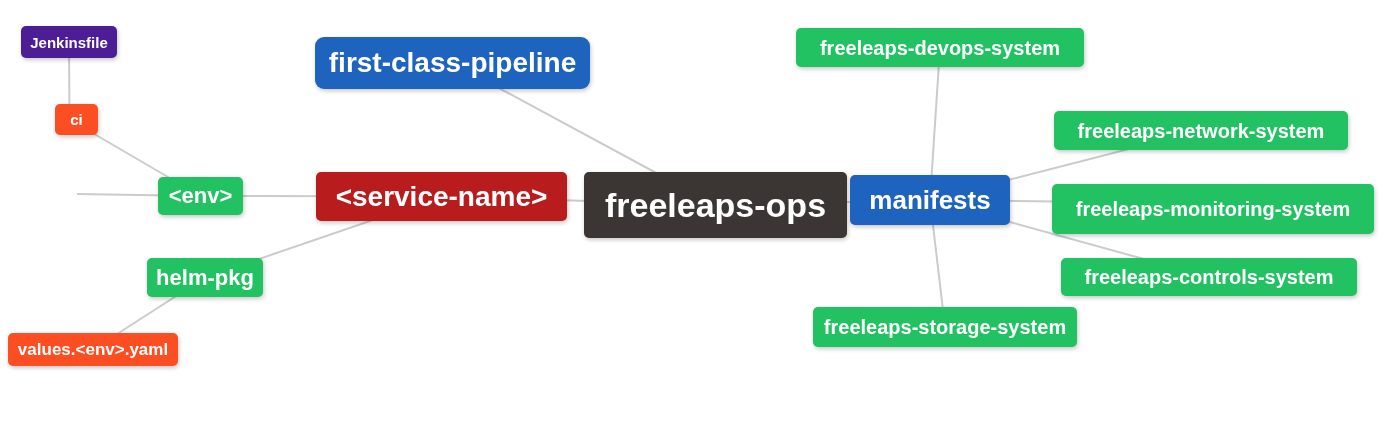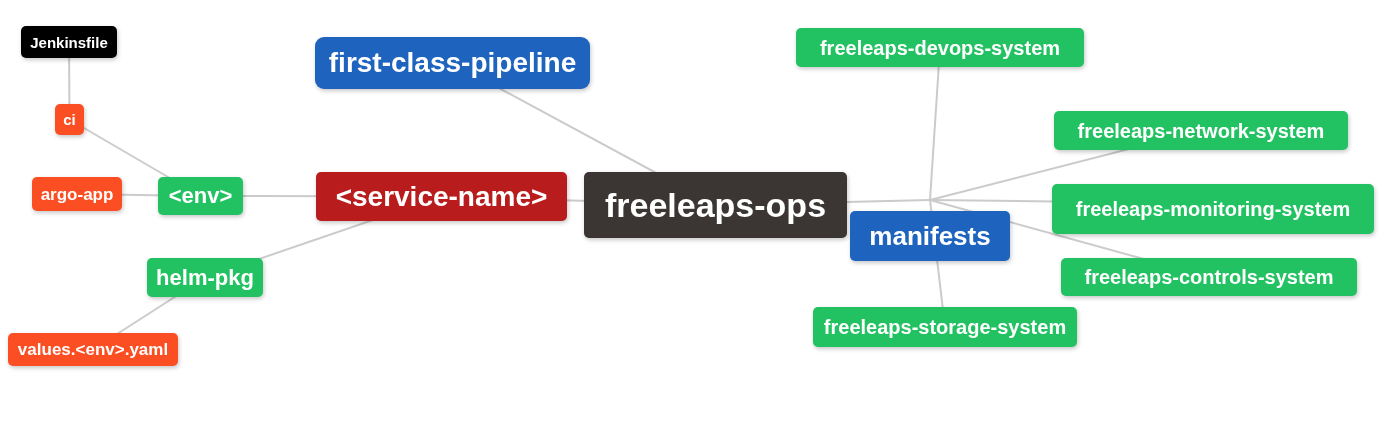--- a/index.html
+++ b/index.html
@@ -51,28 +51,27 @@
       <line x1="205" y1="277.5" x2="93" y2="349.5" stroke="#cbcbcb" stroke-width="2"></line>
       <line x1="452.5" y1="63" x2="715.5" y2="205" stroke="#cbcbcb" stroke-width="2"></line>
       <line x1="441.5" y1="196.5" x2="715.5" y2="205" stroke="#cbcbcb" stroke-width="2"></line>
       <line x1="715.5" y1="205" x2="930" y2="200" stroke="#cbcbcb" stroke-width="2"></line>
       <line x1="930" y1="200" x2="940" y2="47.5" stroke="#cbcbcb" stroke-width="2"></line>
       <line x1="930" y1="200" x2="1201" y2="130.5" stroke="#cbcbcb" stroke-width="2"></line>
       <line x1="930" y1="200" x2="1213" y2="203.5" stroke="#cbcbcb" stroke-width="2"></line>
       <line x1="930" y1="200" x2="1209" y2="277" stroke="#cbcbcb" stroke-width="2"></line>
       <line x1="930" y1="200" x2="945" y2="327" stroke="#cbcbcb" stroke-width="2"></line>
     </svg>
-<div class="node" style="left: 21px; top: 26px; width: 96px; height: 32px; font-size: 15px; background: #000000;">Jenkinsfile</div>
-    <div class="node" style="left: 55px; top: 104px; width: 29px; height: 31px; font-size: 15px; background: rgb(251, 78, 34);">ci</div>
-    <div class="node" style="left: 32px; top: 177px; width: 90px; height: 34px; font-size: 17px; background: rgb(251, 78, 34);">argo-app</div>
+<div class="node" style="left: 21px; top: 26px; width: 96px; height: 32px; font-size: 15px; background: #4c1d95;">Jenkinsfile</div>
+    <div class="node" style="left: 55px; top: 104px; width: 43px; height: 31px; font-size: 15px; background: rgb(251, 78, 34);">ci</div>
     <div class="node" style="left: 158px; top: 177px; width: 85px; height: 38px; font-size: 22px; background: rgb(34, 194, 98);">&lt;env&gt;</div>
     <div class="node" style="left: 147px; top: 258px; width: 116px; height: 39px; font-size: 22px; background: rgb(34, 194, 98);">helm-pkg</div>
     <div class="node" style="left: 8px; top: 333px; width: 170px; height: 33px; font-size: 17px; background: rgb(251, 78, 34);">values.&lt;env&gt;.yaml</div>
     <div class="node" style="left: 315px; top: 37px; width: 275px; height: 52px; font-size: 28px; background: rgb(30, 100, 190); border-radius: 9px;">first-class-pipeline</div>
     <div class="node" style="left: 316px; top: 172px; width: 251px; height: 49px; font-size: 28px; background: #b91c1c;">&lt;service-name&gt;</div>
     <div class="node" style="left: 584px; top: 172px; width: 263px; height: 66px; font-size: 34px; background: rgb(59, 54, 51);">freeleaps-ops</div>
-    <div class="node" style="left: 850px; top: 175px; width: 160px; height: 50px; font-size: 26px; background: rgb(30, 100, 190); margin-top: 36px;">manifests</div>
+    <div class="node" style="left: 850px; top: 175px; width: 160px; height: 50px; font-size: 26px; background: rgb(30, 100, 190);">manifests</div>
     <div class="node" style="left: 796px; top: 28px; width: 288px; height: 39px; font-size: 20px; background: rgb(34, 194, 98);">freeleaps-devops-system</div>
     <div class="node" style="left: 1054px; top: 111px; width: 294px; height: 39px; font-size: 20px; background: rgb(34, 194, 98);">freeleaps-network-system</div>
     <div class="node" style="left: 1052px; top: 184px; width: 322px; height: 50px; font-size: 20px; background: rgb(34, 194, 98);">freeleaps-monitoring-system</div>
     <div class="node" style="left: 1061px; top: 258px; width: 296px; height: 38px; font-size: 20px; background: rgb(34, 194, 98);">freeleaps-controls-system</div>
     <div class="node" style="left: 813px; top: 307px; width: 264px; height: 40px; font-size: 20px; background: rgb(34, 194, 98);">freeleaps-storage-system</div>
   </div>
 
 </body></html>

